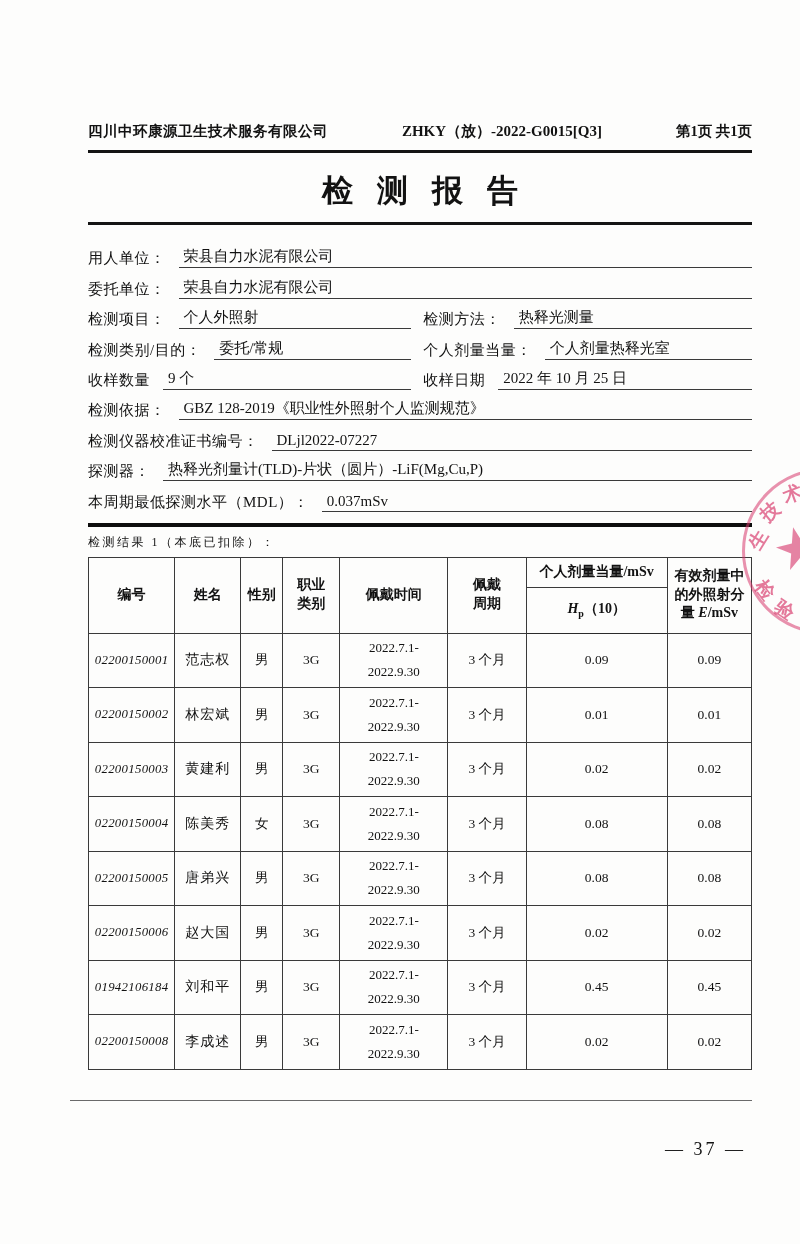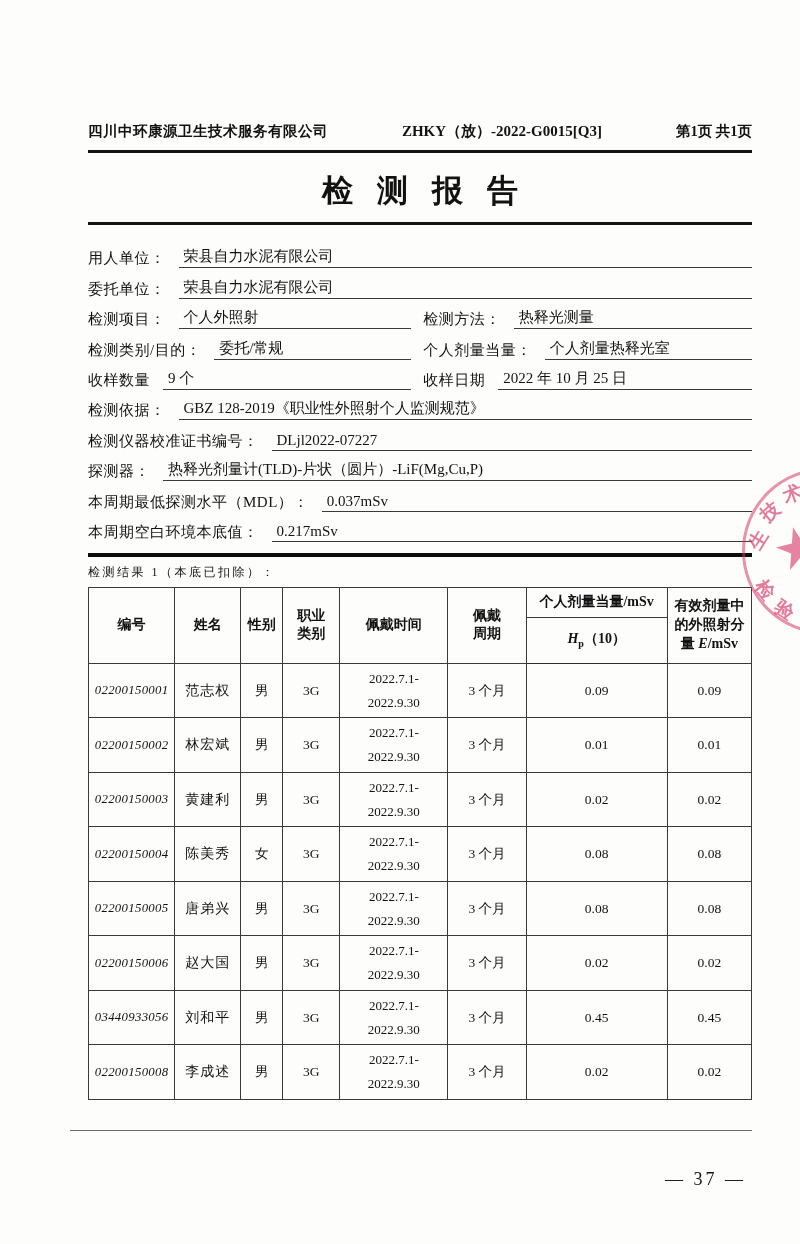--- a/index.html
+++ b/index.html
@@ -135,26 +135,20 @@
       <div class="field-row">
         <div class="f-cell">
           <span class="f-label">探测器：</span>
           <span class="f-value">热释光剂量计(TLD)-片状（圆片）-LiF(Mg,Cu,P)</span>
         </div>
       </div>
       <div class="field-row">
         <div class="f-cell">
           <span class="f-label">本周期最低探测水平（MDL）：</span>
           <span class="f-value">0.037mSv</span>
-        </div>
-      </div>
-      <div class="field-row">
-        <div class="f-cell">
-          <span class="f-label">本周期空白环境本底值：</span>
-          <span class="f-value">0.217mSv</span>
         </div>
       </div>
     </div>
 
   <hr class="rule-heavy">
 
   <div class="section-title">检测结果 1（本底已扣除）：</div>
 
   <table class="results" id="results-table">
       <colgroup>
@@ -245,21 +239,21 @@
           <td class="c-name">赵大国</td>
           <td>男</td>
           <td>3G</td>
           <td class="c-time">2022.7.1-
 2022.9.30</td>
           <td>3 个月</td>
           <td>0.02</td>
           <td>0.02</td>
         </tr>
         <tr>
-          <td class="c-id">03440933056</td>
+          <td class="c-id">01942106184</td>
           <td class="c-name">刘和平</td>
           <td>男</td>
           <td>3G</td>
           <td class="c-time">2022.7.1-
 2022.9.30</td>
           <td>3 个月</td>
           <td>0.45</td>
           <td>0.45</td>
         </tr>
         <tr>

